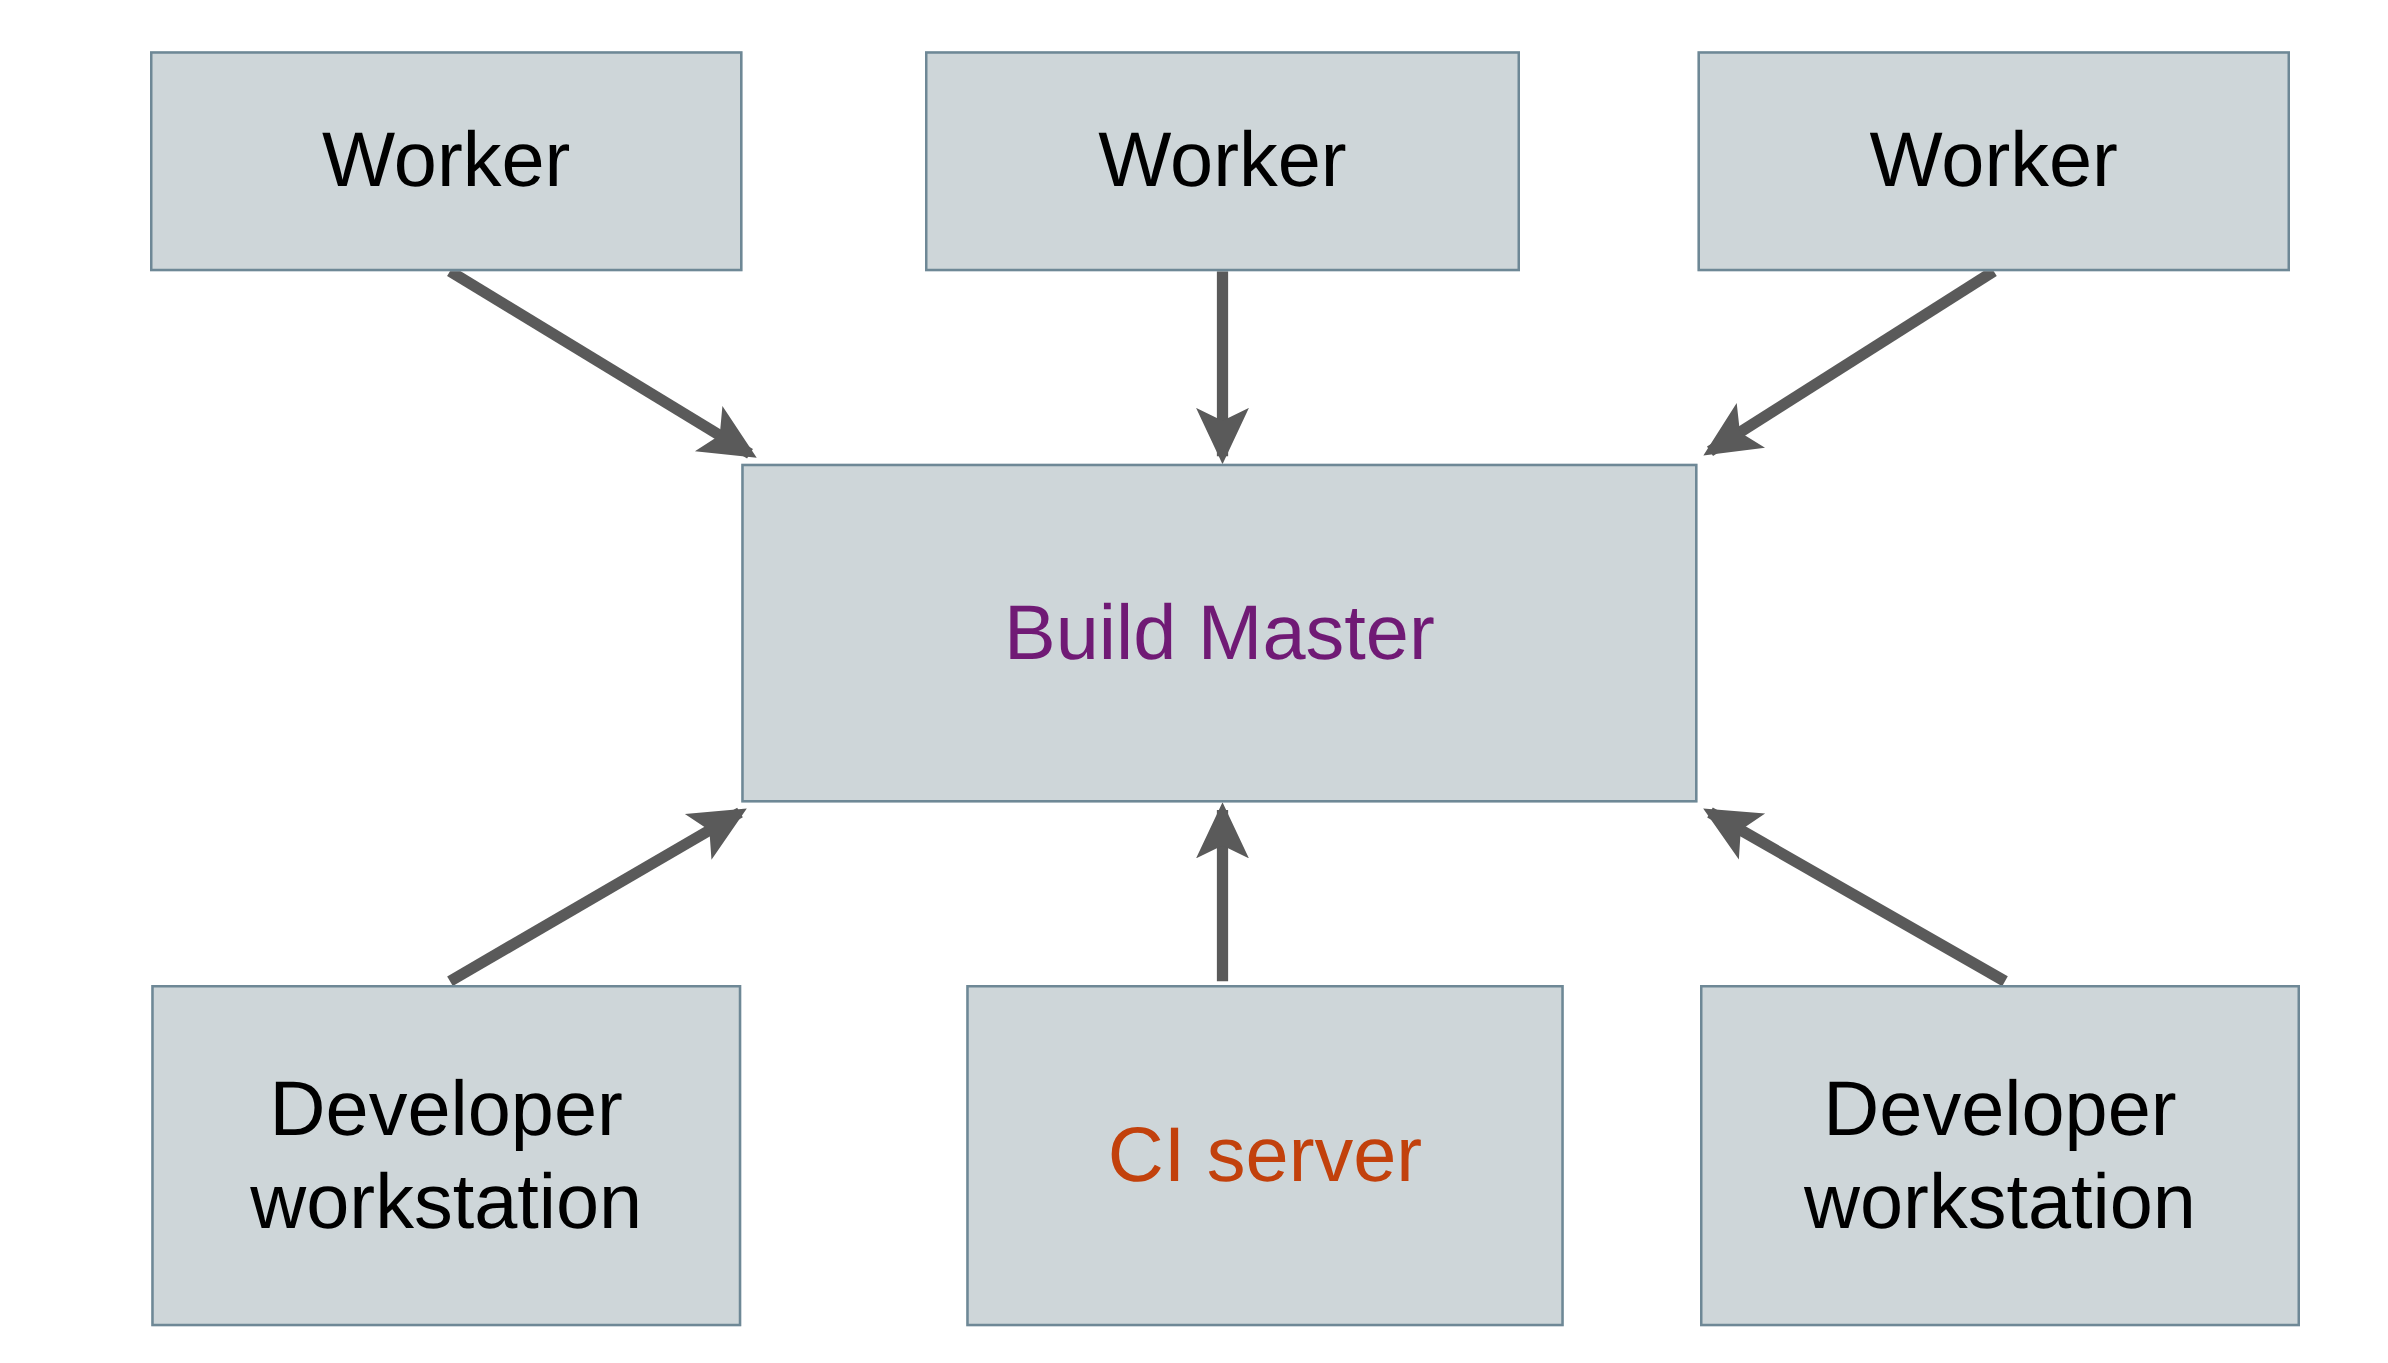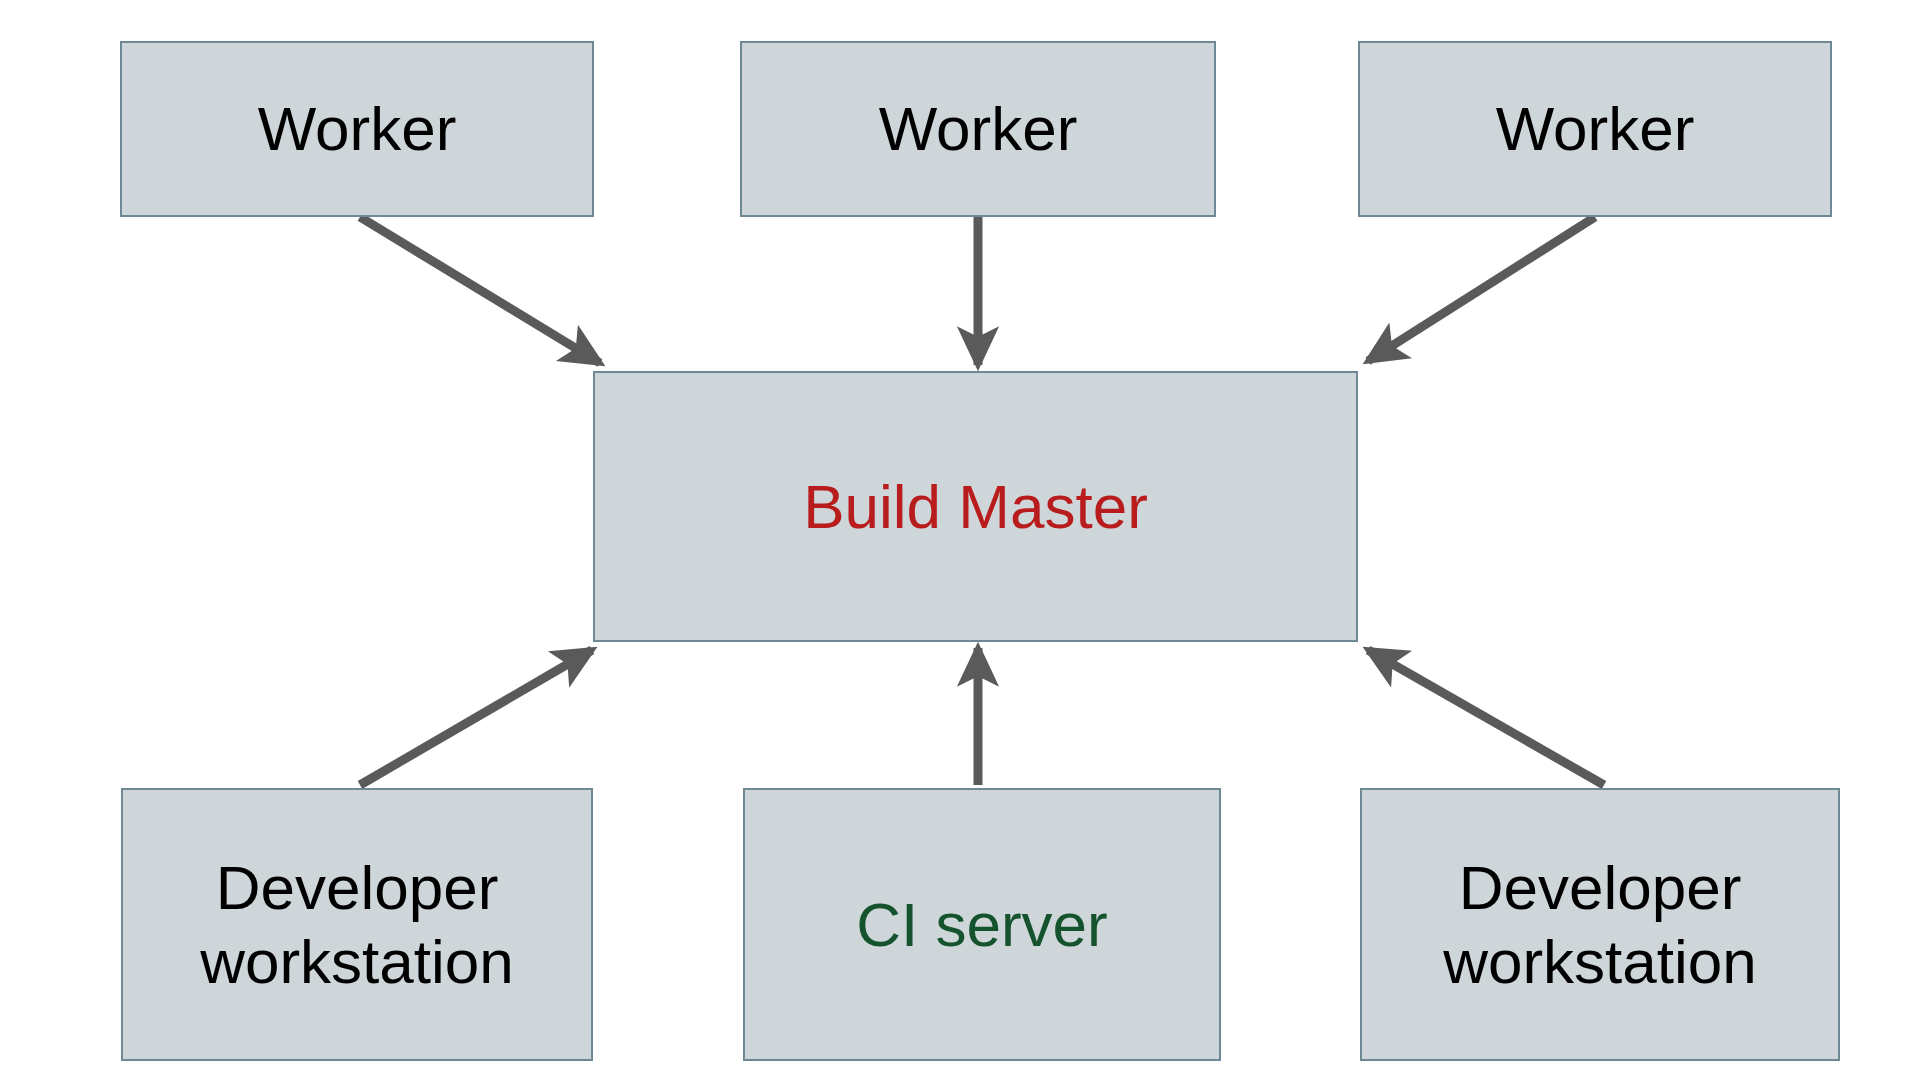--- a/index.html
+++ b/index.html
@@ -68,28 +68,28 @@
 
   <div class="node worker" style="left: 120px; top: 41px; width: 474px; height: 176px; background: rgb(206, 214, 217); border-color: rgb(110, 136, 150); color: rgb(0, 0, 0);">
     <span>Worker</span>
   </div>
   <div class="node worker" style="left: 740px; top: 41px; width: 476px; height: 176px; background: rgb(206, 214, 217); border-color: rgb(110, 136, 150); color: rgb(0, 0, 0);">
     <span>Worker</span>
   </div>
   <div class="node worker" style="left: 1358px; top: 41px; width: 474px; height: 176px; background: rgb(206, 214, 217); border-color: rgb(110, 136, 150); color: rgb(0, 0, 0);">
     <span>Worker</span>
   </div>
-  <div class="node master" style="left: 593px; top: 371px; width: 765px; height: 271px; background: rgb(206, 214, 217); border-color: rgb(110, 136, 150); color: #b91c1c;">
+  <div class="node master" style="left: 593px; top: 371px; width: 765px; height: 271px; background: rgb(206, 214, 217); border-color: rgb(110, 136, 150); color: #701a75;">
     <span>Build Master</span>
   </div>
   <div class="node workstation" style="left: 121px; top: 788px; width: 472px; height: 273px; background: rgb(206, 214, 217); border-color: rgb(110, 136, 150); color: rgb(0, 0, 0);">
     <span>Developer
 workstation</span>
   </div>
-  <div class="node ci" style="left: 743px; top: 788px; width: 478px; height: 273px; background: rgb(206, 214, 217); border-color: rgb(110, 136, 150); color: #14532d;">
+  <div class="node ci" style="left: 773px; top: 788px; width: 478px; height: 273px; background: rgb(206, 214, 217); border-color: rgb(110, 136, 150); color: #c2410c;">
     <span>CI server</span>
   </div>
   <div class="node workstation" style="left: 1360px; top: 788px; width: 480px; height: 273px; background: rgb(206, 214, 217); border-color: rgb(110, 136, 150); color: rgb(0, 0, 0);">
     <span>Developer
 workstation</span>
   </div>
 
 </div>
 
 </body></html>

